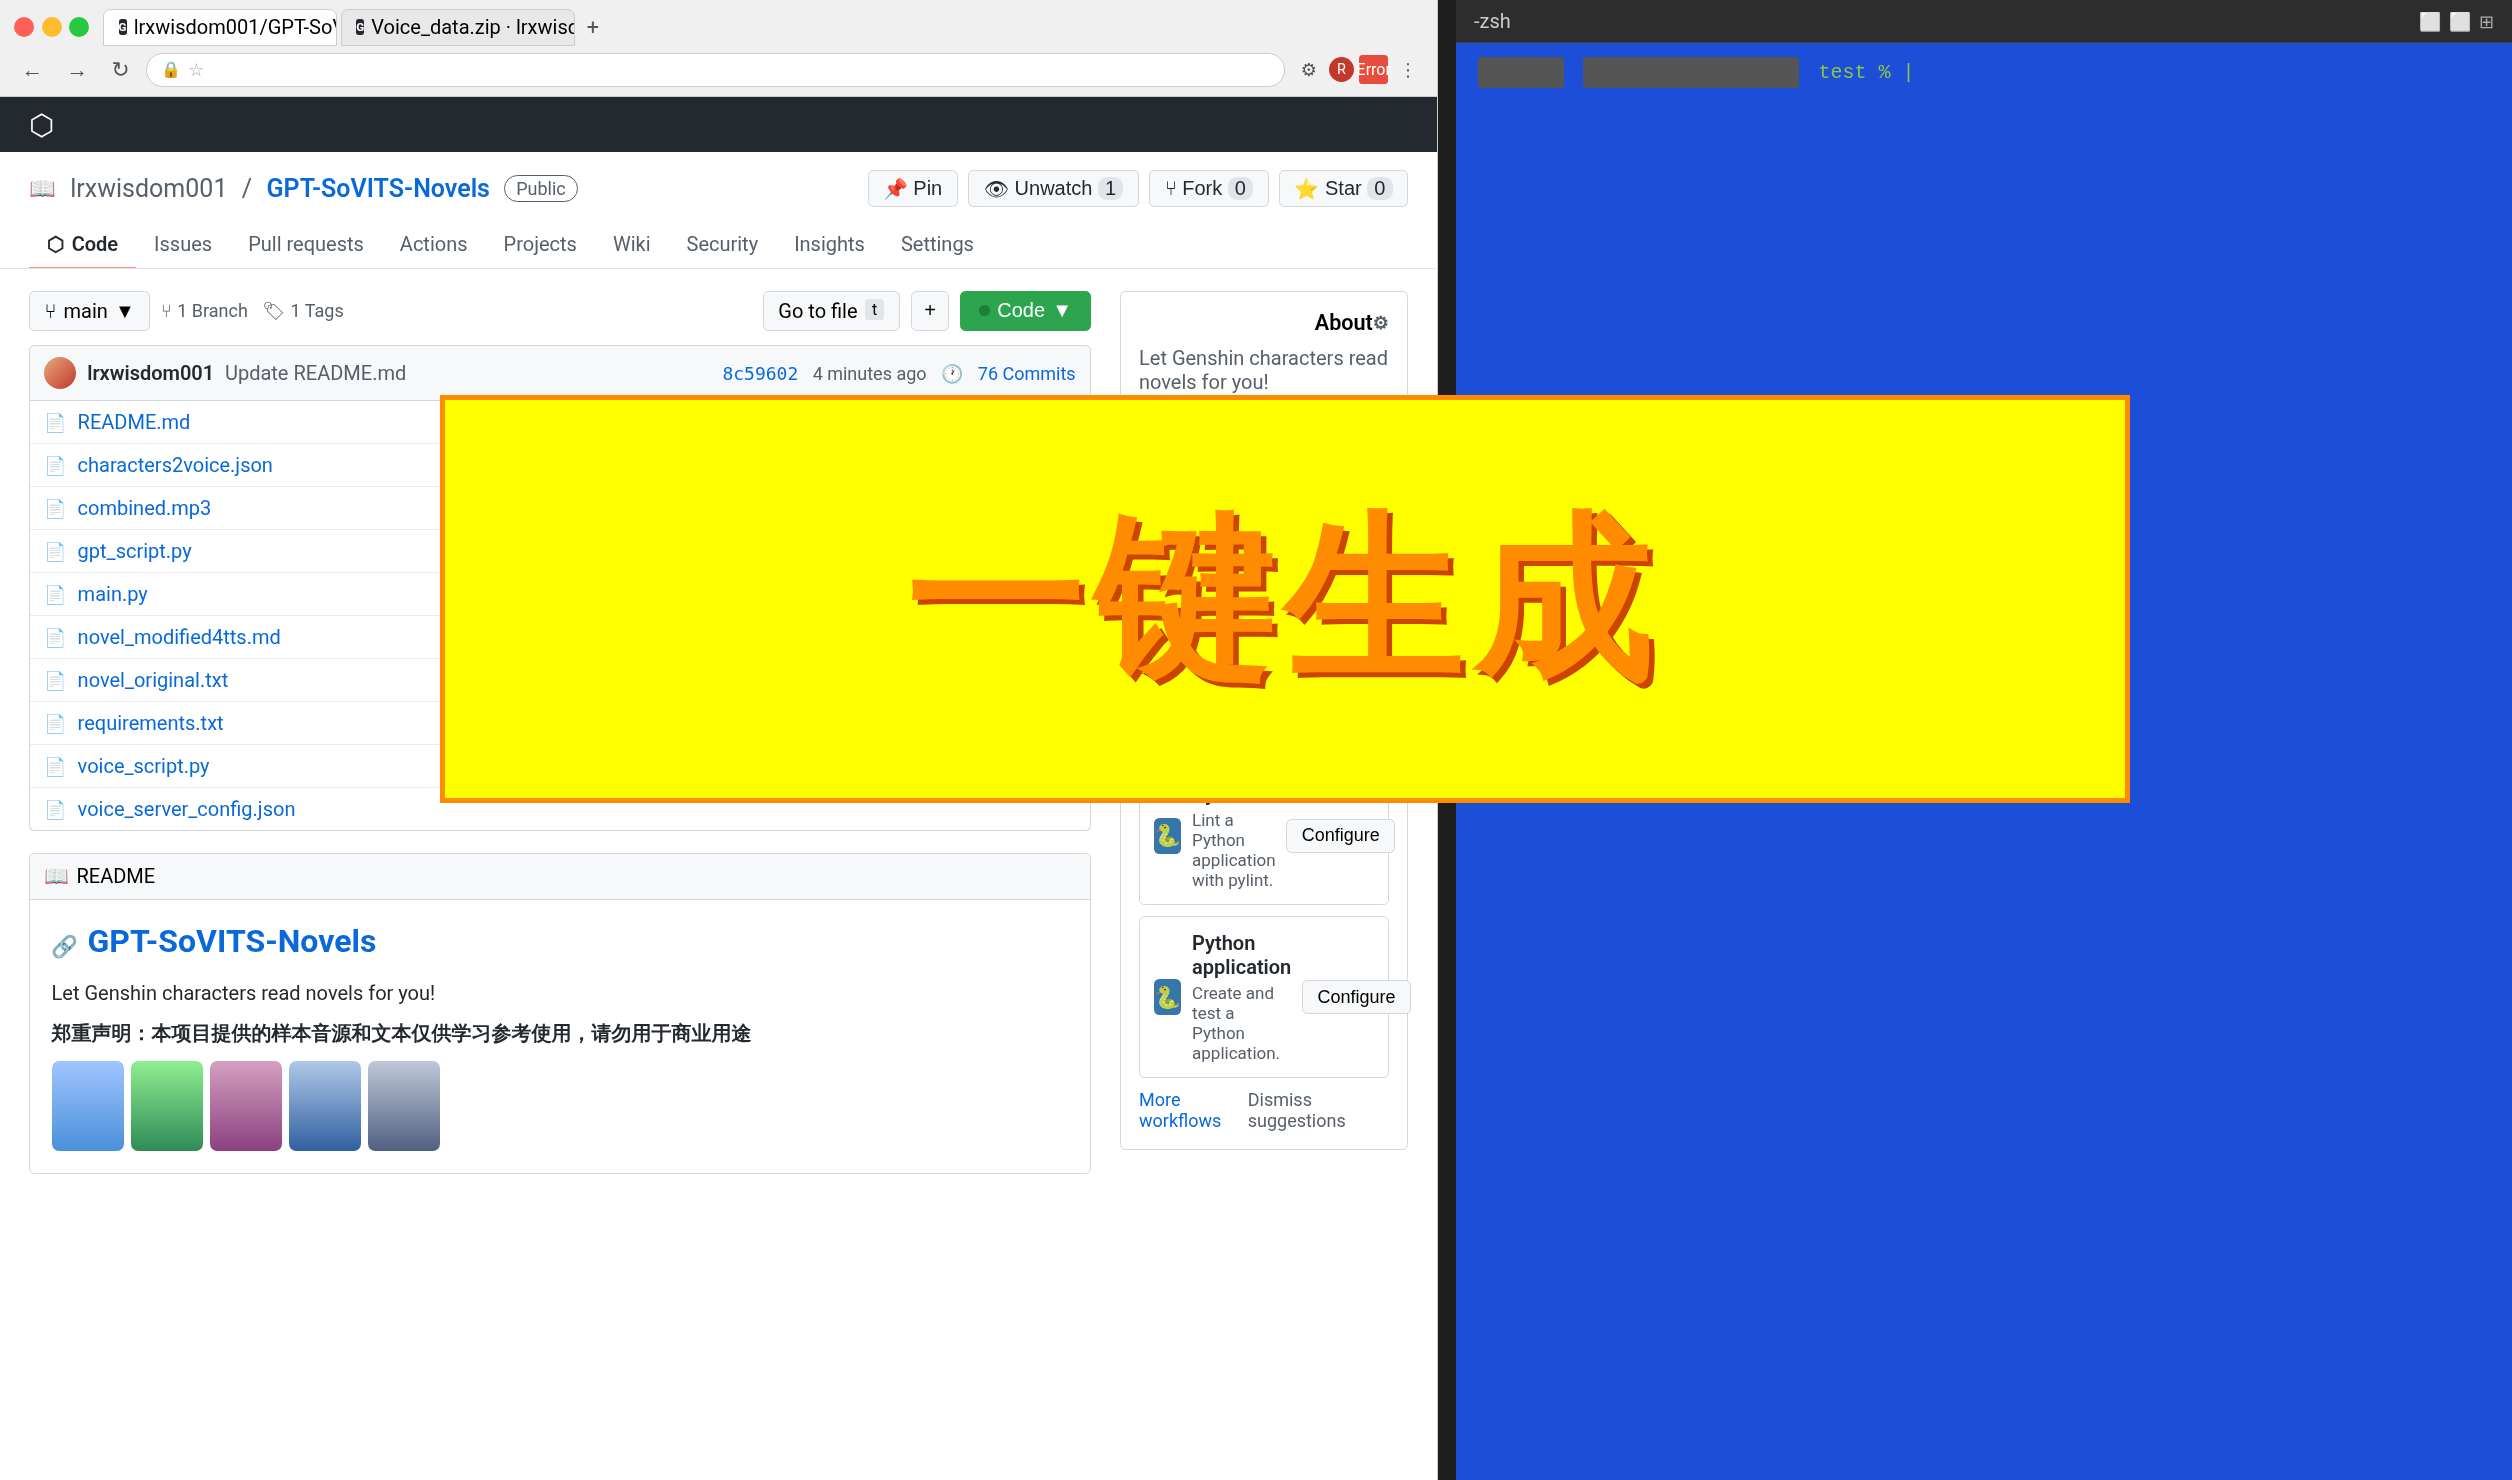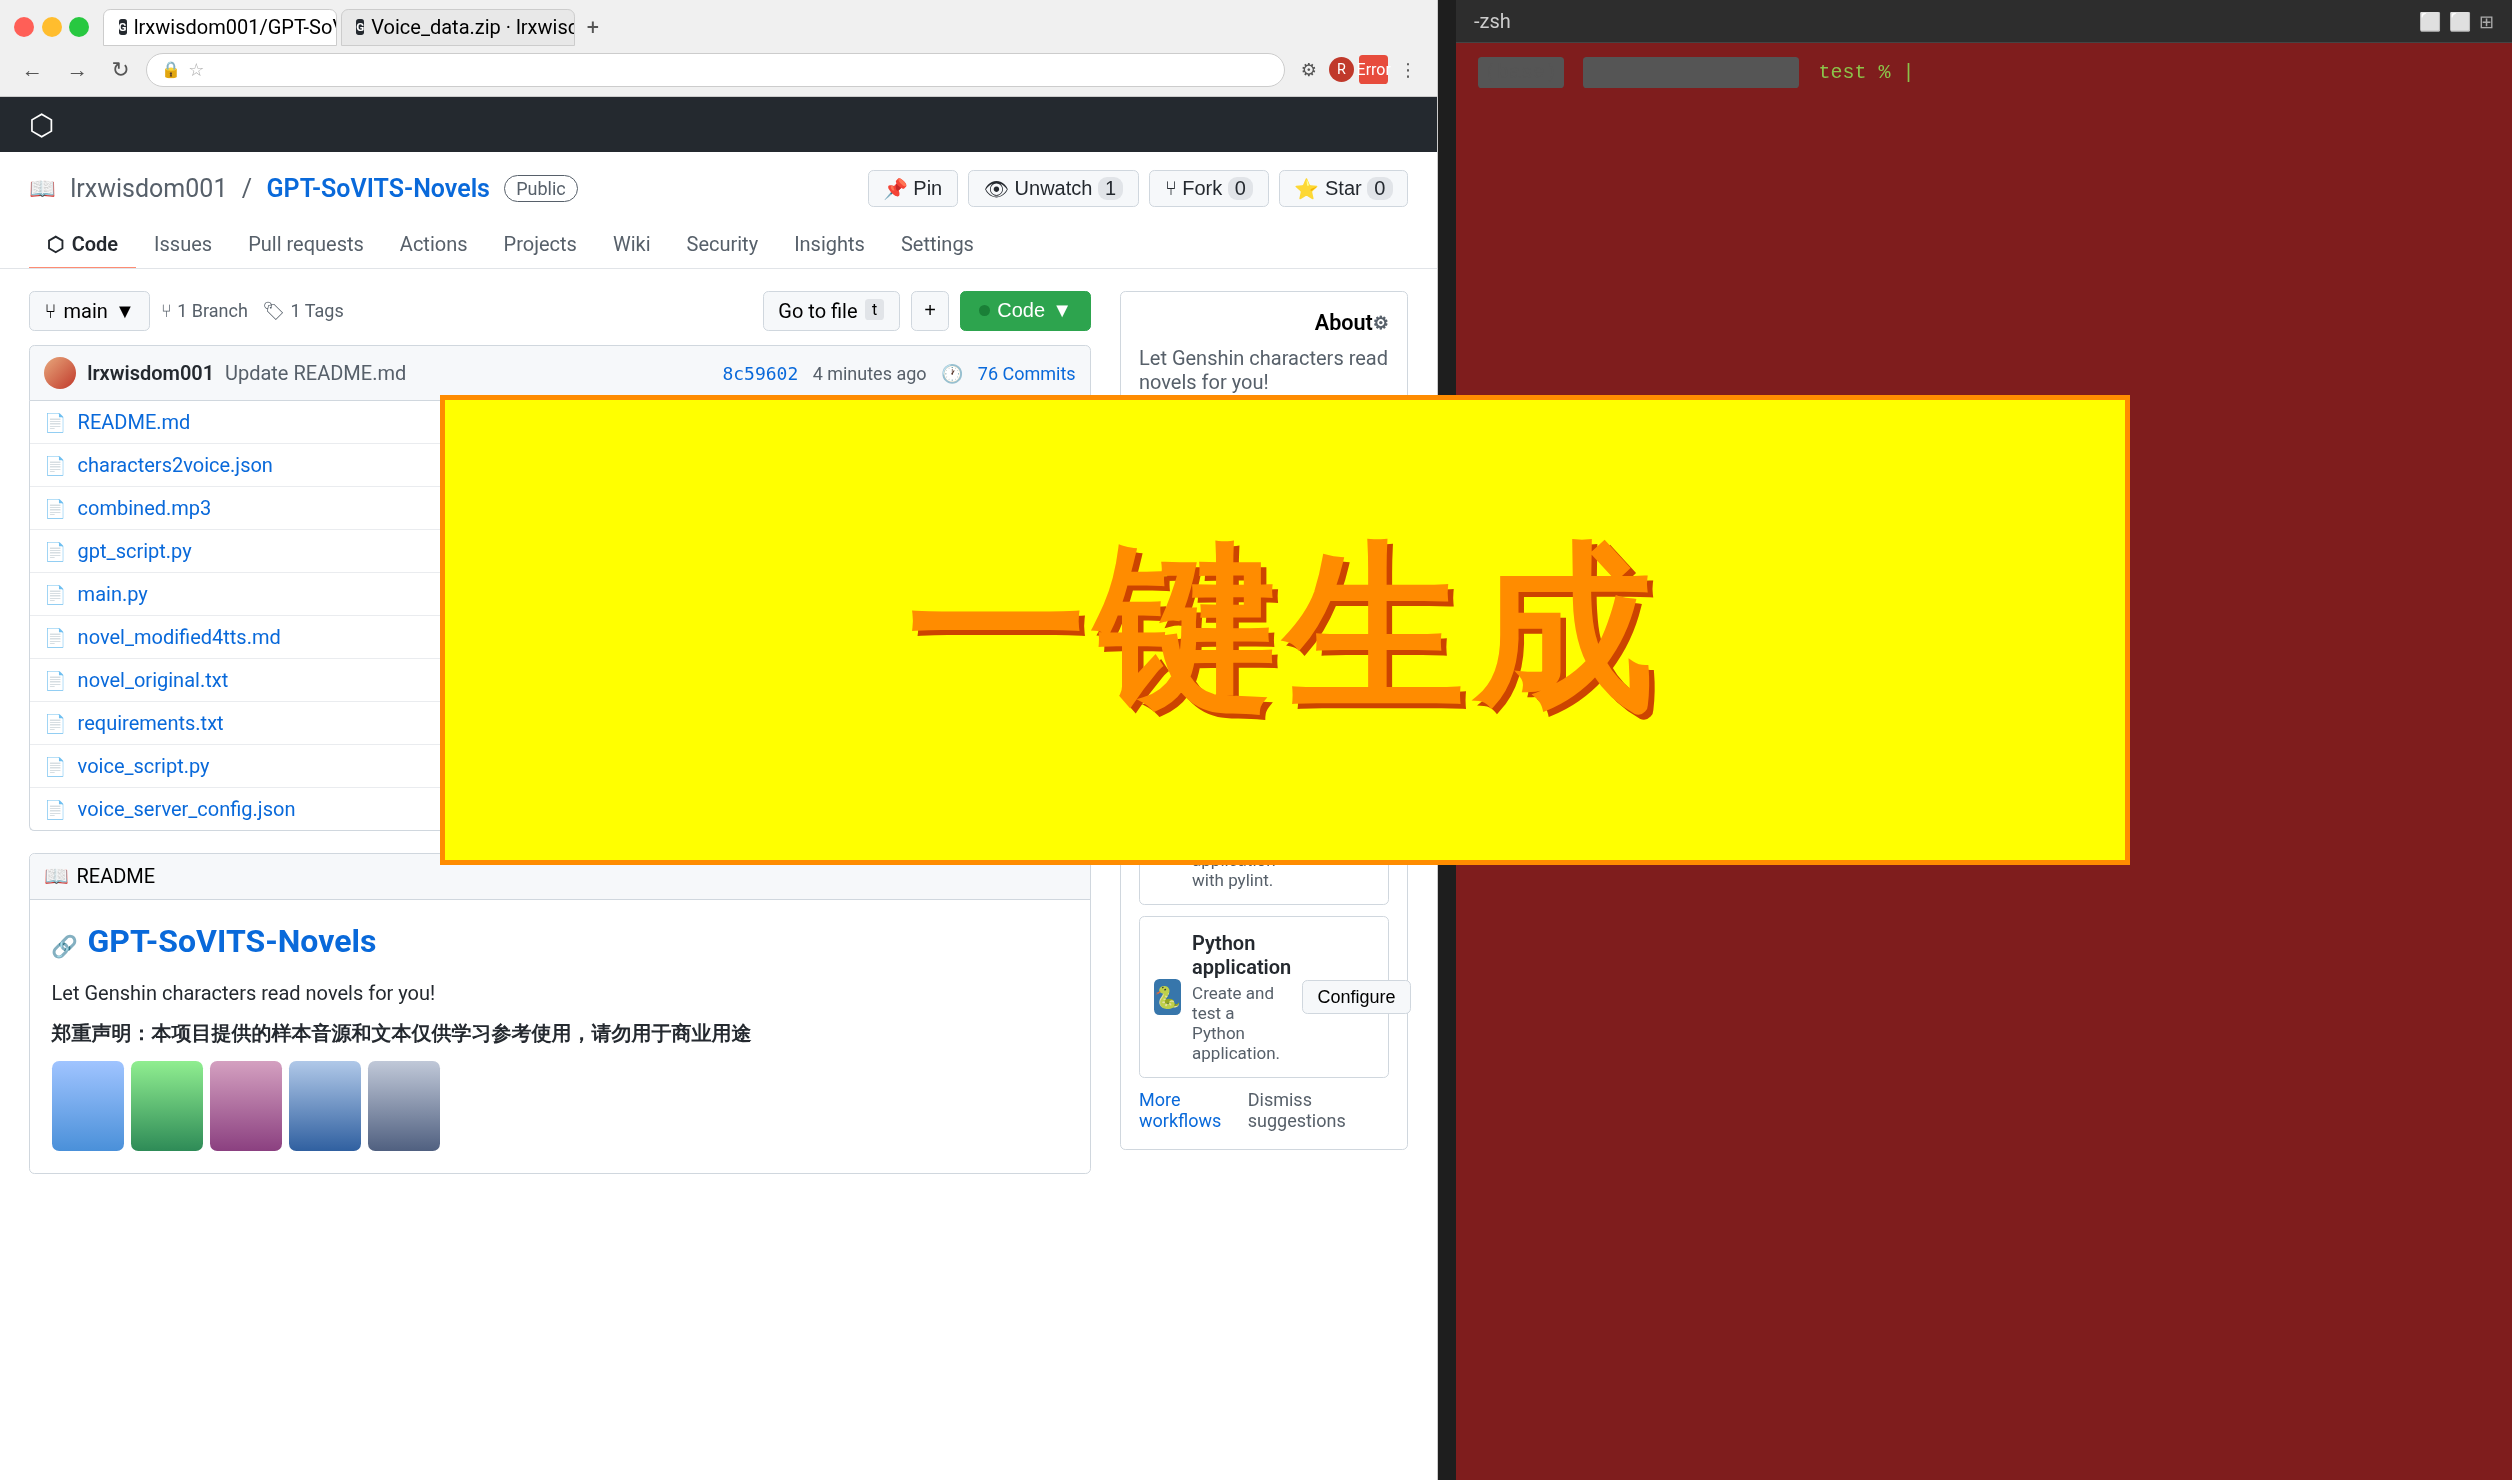--- a/index.html
+++ b/index.html
@@ -535,21 +535,21 @@
       font-size: 18px;
       cursor: pointer;
     }
 
     
     .yellow-overlay {
       position: absolute;
       left: 440px;
       top: 395px;
       width: 1690px;
-      height: 470px;
+      height: 408px;
       background: #ffff00;
       border: 5.4px solid #ff8c00;
       display: flex;
       flex-direction: column;
       align-items: center;
       justify-content: center;
       z-index: 100;
     }
 
     .overlay-text-top {
@@ -570,21 +570,21 @@
       letter-spacing: 9px;
     }
 
     
     .terminal-window {
       position: absolute;
       left: 1456px;
       top: 0;
       width: 1056px;
       height: 1480px;
-      background: #7f1d1d;
+      background: #1d4ed8;
     }
 
     .terminal-header {
       background: #2d2d2d;
       padding: 9px 18px;
       display: flex;
       align-items: center;
       justify-content: space-between;
       border-bottom: 0.9px solid #444;
     }

